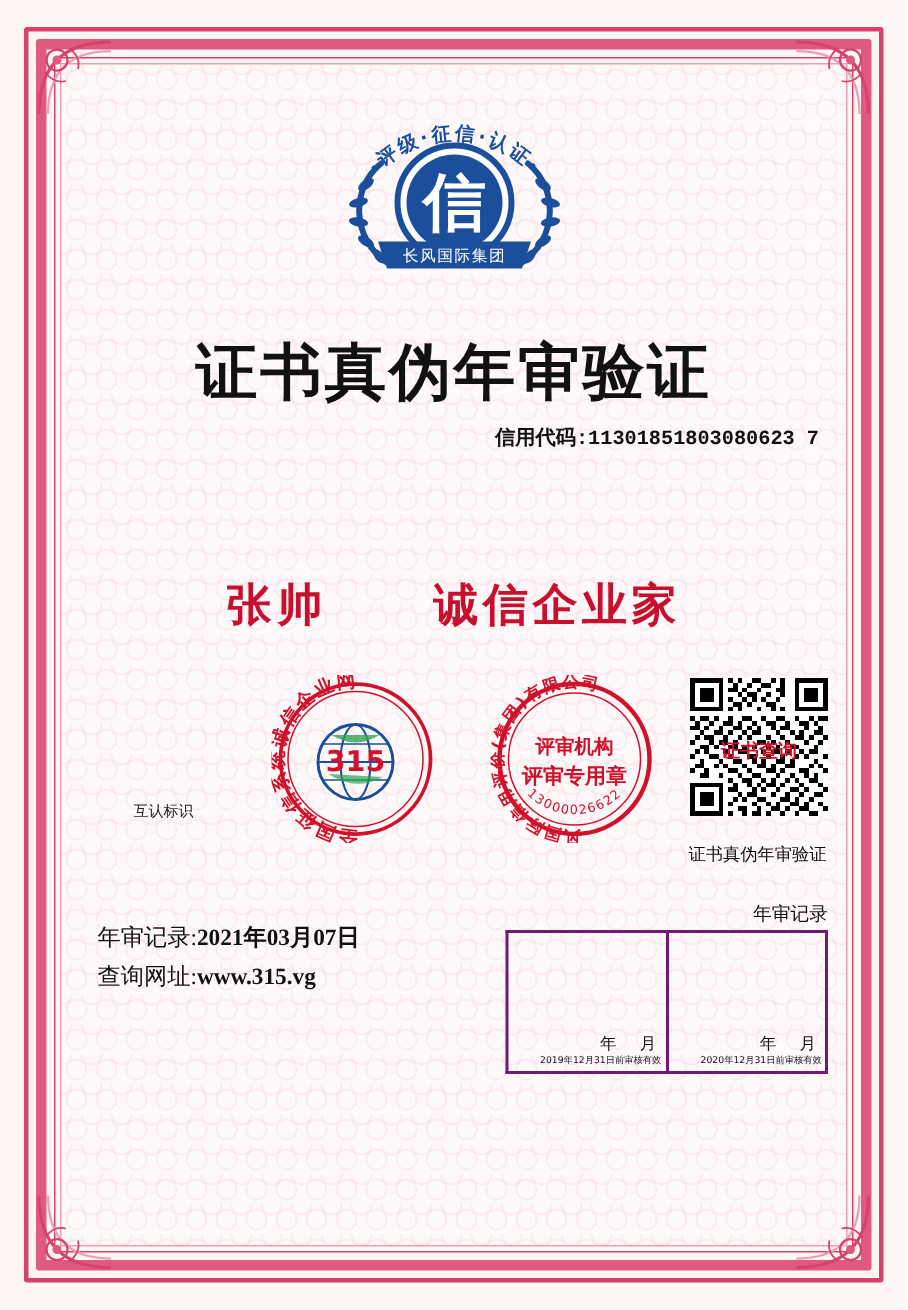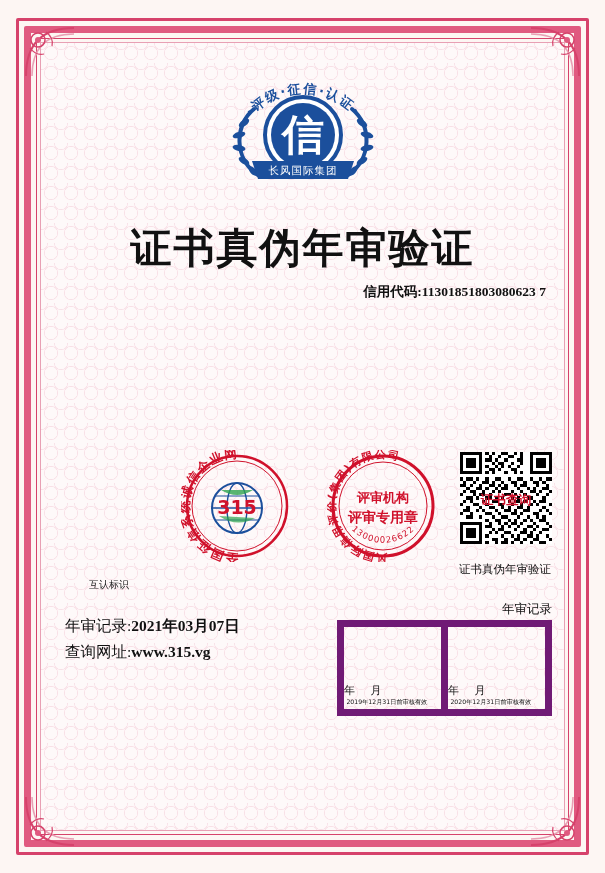--- a/index.html
+++ b/index.html
@@ -81,21 +81,21 @@
     text-align: center;
     font-family: "DejaVu Sans", sans-serif;
     font-size: 41px;
     font-weight: bold;
     letter-spacing: 2px;
     color: #111;
   }
   .credit-code {
     position: absolute;
     right: 18px; top: 240px;
-    font-family: Liberation Serif, serif;
+    font-family: Liberation Mono, monospace;
     font-size: 13.5px;
     font-weight: bold;
     color: #111;
     letter-spacing: 0px;
   }
   .company {
     position: absolute;
     left: 0; right: 0; top: 275px;
     text-align: center;
     font-family: "DejaVu Sans", sans-serif;
@@ -173,24 +173,24 @@
     font-family: "DejaVu Sans", sans-serif;
     color: #111;
     margin-bottom: 2px;
   }
   .annual-table {
     width: 100%;
     border-collapse: collapse;
     height: 96px;
   }
   .annual-table td {
-    border: 7px solid #701a75;
+    border: 2px solid #701a75;
     width: 50%;
     vertical-align: bottom;
-    text-align: left;
+    text-align: right;
     padding: 0 0 2px 0;
   }
   .cell-ym {
     font-size: 11px;
     font-family: "DejaVu Sans", sans-serif;
     letter-spacing: 6px;
     color: #111;
   }
   .cell-note {
     font-size: 6.5px;
@@ -287,24 +287,28 @@
         <path d="M44 98 L146 98 L140 116 L50 116 Z" fill="#1b4f9c"></path>
         <text x="95" y="111" text-anchor="middle" font-family="DejaVu Sans, sans-serif" font-size="10.5" fill="#ffffff" letter-spacing="1">长风国际集团</text>
       </svg>
     </div>
 
     <div class="title">证书真伪年审验证</div>
 
     <div class="credit-code">信用代码:11301851803080623 7</div>
 
 
+    <div class="person-row">
+      <div class="person-name">张帅</div>
+      <div class="person-honor">诚信企业家</div>
+    </div>
 
     <div class="seals">
 
-      <div class="seal-caption" style="left:8px; top:86px;margin-top:44px;">互认标识</div>
+      <div class="seal-caption" style="left:8px; top:86px;">互认标识</div>
 
       <div class="seal" style="left:140px; top:2px;">
         <svg width="112" height="112" viewBox="0 0 112 112">
           <defs>
             <path id="ringText1" d="M56 104 A 48 48 0 1 1 56 8 A 48 48 0 1 1 56 104" fill="none"></path>
           </defs>
           <circle cx="56" cy="56" r="50" fill="none" stroke="#d0112b" stroke-width="2.5"></circle>
           <circle cx="56" cy="56" r="45" fill="none" stroke="#d0112b" stroke-width="1"></circle>
           <text font-family="DejaVu Sans, sans-serif" font-size="12.5" font-weight="bold" fill="#d0112b" letter-spacing="1.5">
             <textPath href="#ringText1" startOffset="25%" text-anchor="middle">全国征信系统诚信企业网</textPath>

